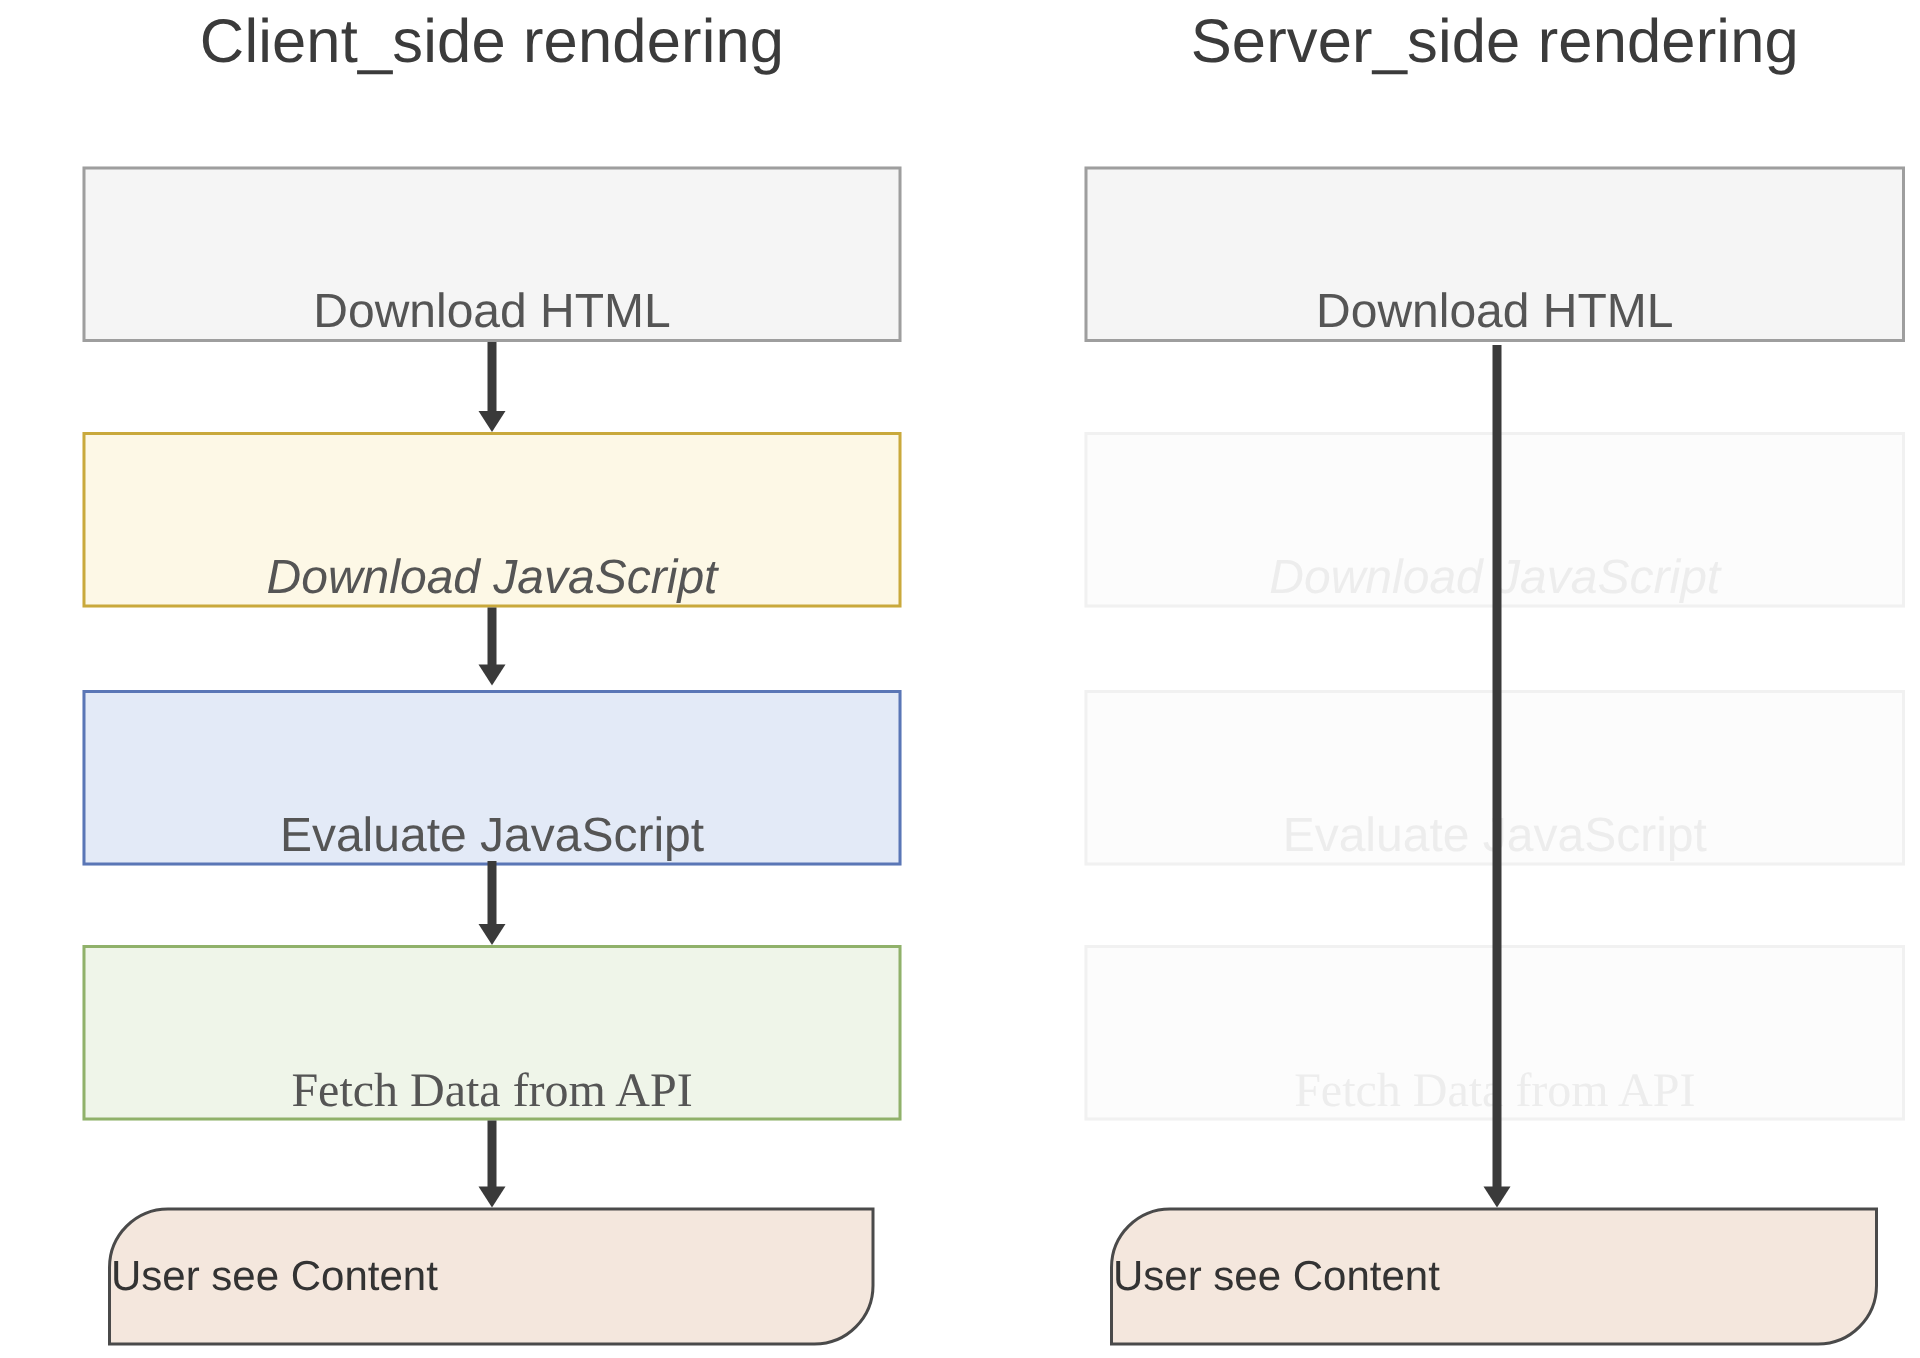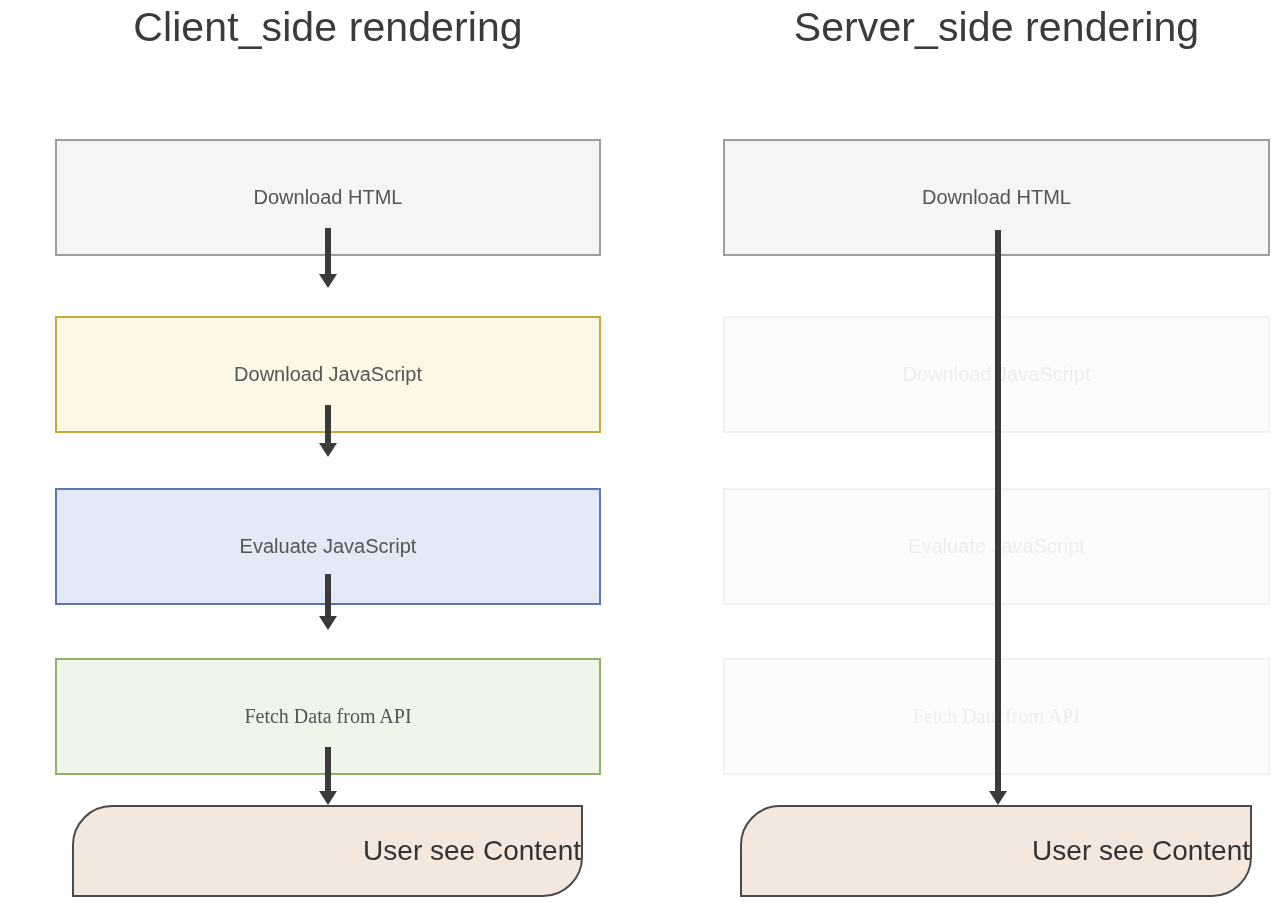--- a/index.html
+++ b/index.html
@@ -36,36 +36,35 @@
     white-space: nowrap;
   }
   .col-title.left  { left: 55px;  width: 546px; }
   .col-title.right { left: 723px; width: 547px; }
 
   
   .node {
     position: absolute;
     box-sizing: border-box;
     display: flex;
-    align-items: center;
+    align-items: flex-end;
     justify-content: center;
-    font-size: 20px;
+    font-size: 32px;
     font-weight: 400;
     color: #555555;
     white-space: nowrap;
-    margin-top: 28px;
   }
 
   
   .col-left  .node { left: 55px;  width: 546px; }
   .col-right .node { left: 723px; width: 547px; }
 
   
   .slot-1 { top: 111px; height: 117px; }
-  .slot-2 { top: 288px; height: 117px; }
+  .slot-2 { top: 288px; height: 117px; font-style: italic; }
   .slot-3 { top: 460px; height: 117px; }
   .slot-4 { top: 630px; height: 117px; font-family: Liberation Serif, serif; }
 
   
   .theme-gray {
     background: #f5f5f5;
     border: 2px solid #9e9e9e;
   }
   .theme-yellow {
     background: #fdf8e6;
@@ -88,21 +87,21 @@
   }
 
   
   .terminal {
     position: absolute;
     box-sizing: border-box;
     top: 805px;
     height: 92px;
     display: flex;
     align-items: center;
-    justify-content: flex-end;
+    justify-content: flex-start;
     background: #f4e7dd;
     border: 2px solid #4a4a4a;
     border-top-left-radius: 40px;
     border-bottom-right-radius: 40px;
     border-top-right-radius: 0;
     border-bottom-left-radius: 0;
     font-size: 28px;
     color: #333333;
     white-space: nowrap;
   }

